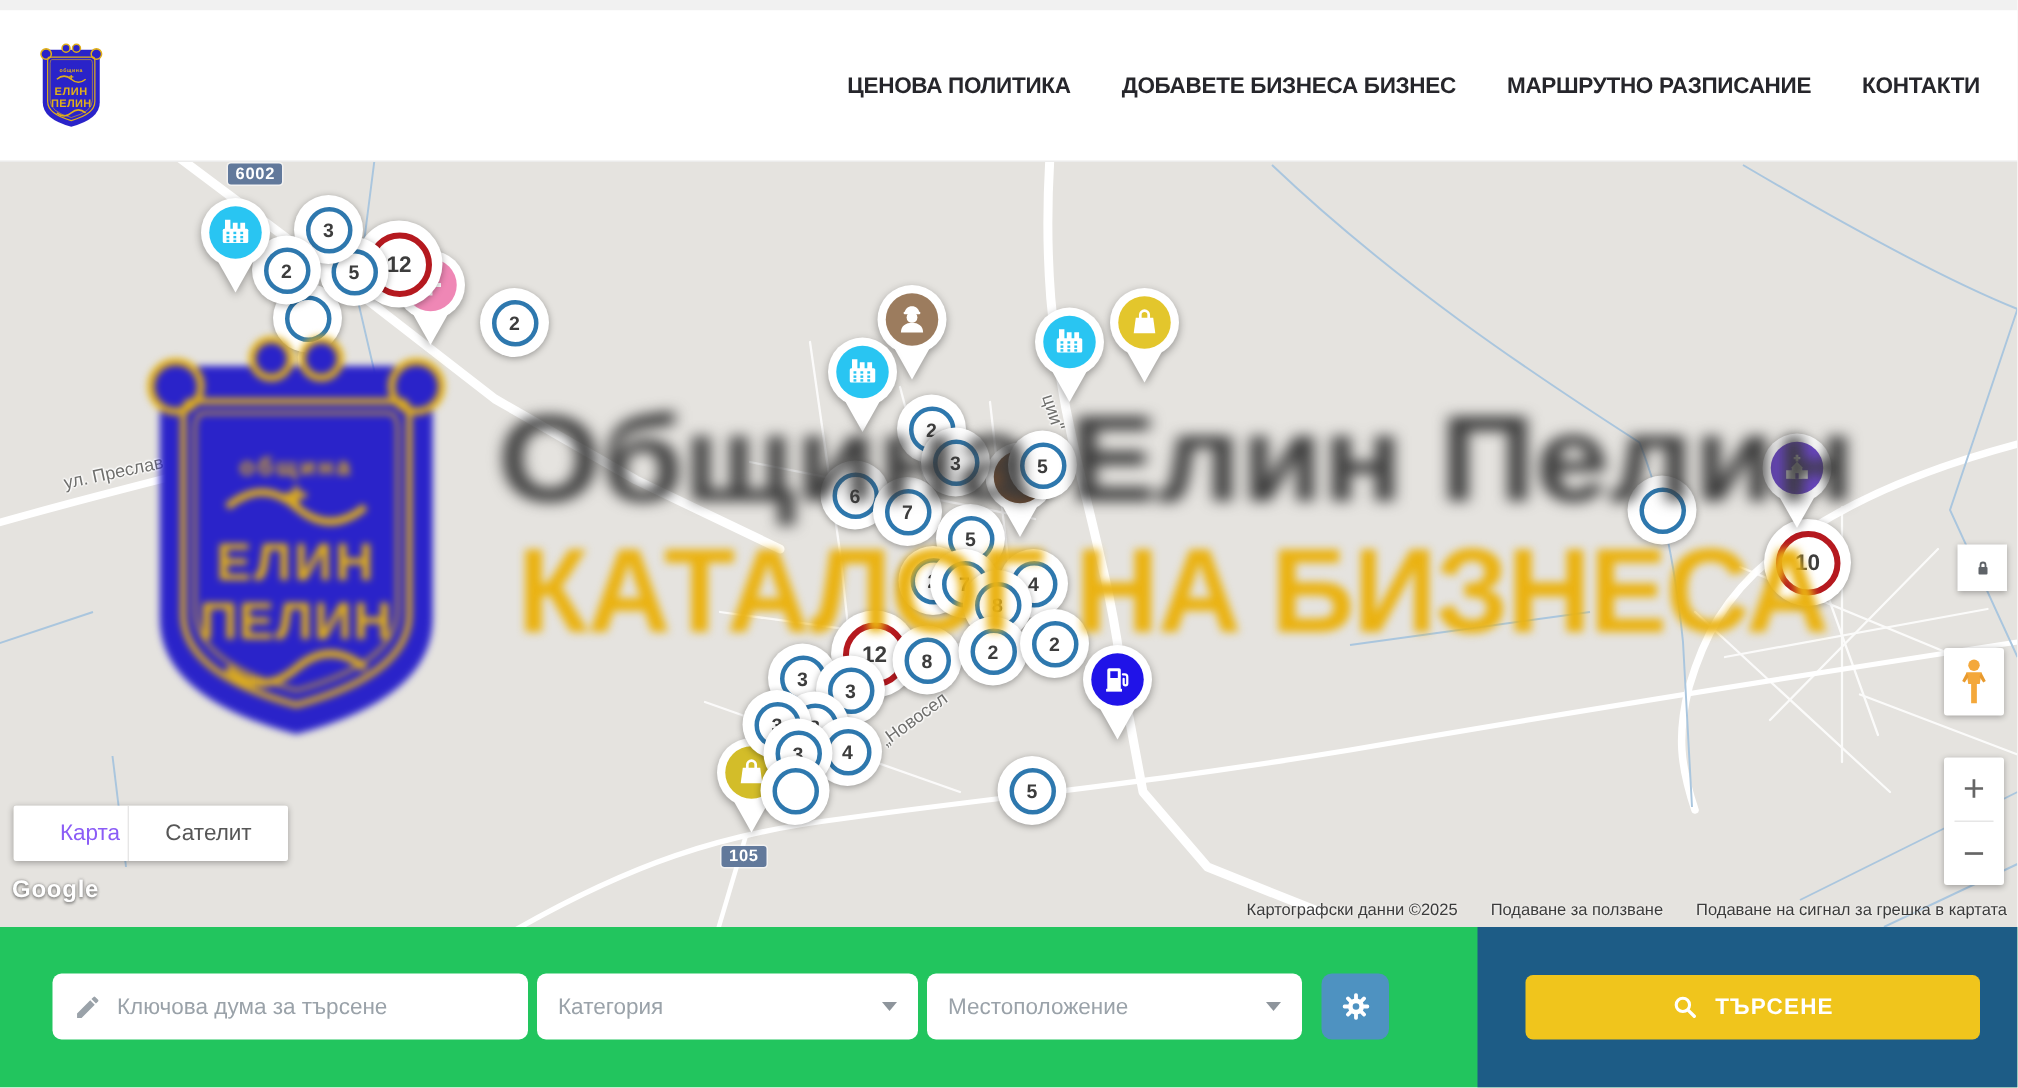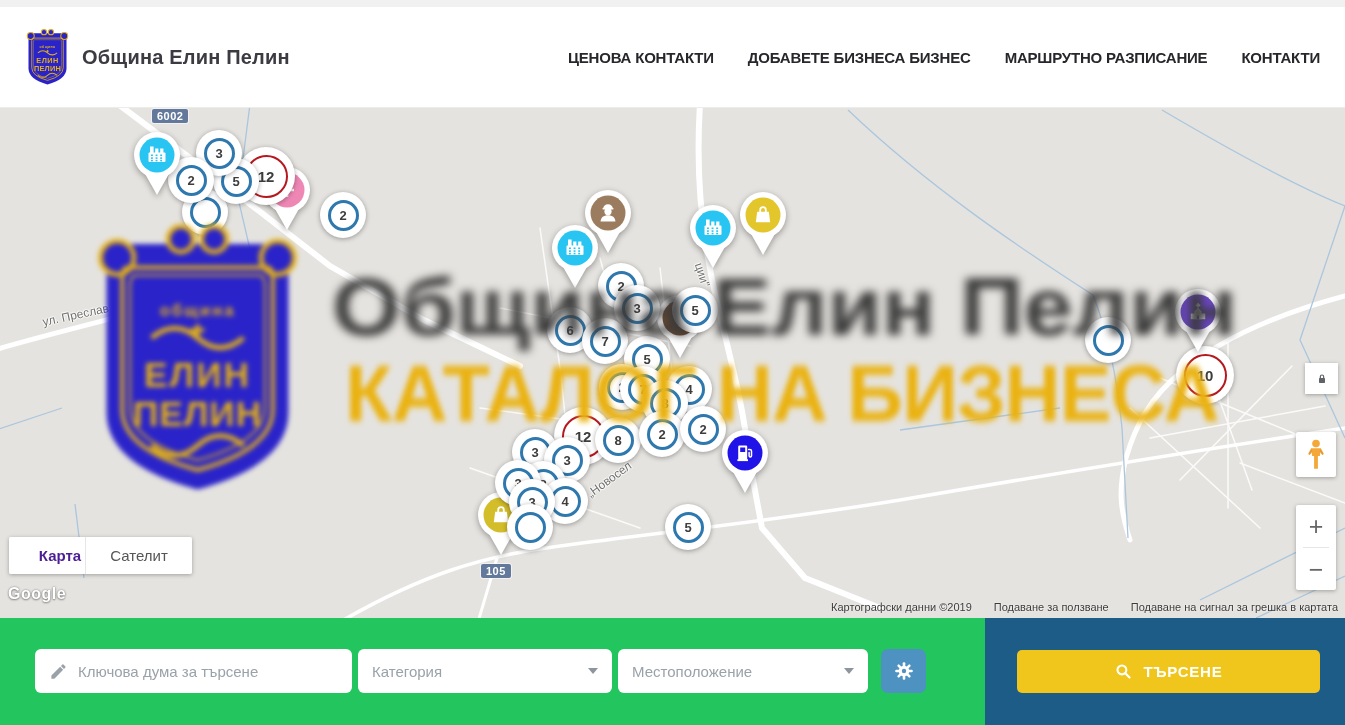--- a/index.html
+++ b/index.html
@@ -20,35 +20,35 @@
   .map { position:relative; width:1345px; height:510px; background:#e5e3df; overflow:hidden; cursor:default; }
   .roads { position:absolute; left:0; top:0; }
   .road-badge { position:absolute; background:#62799b; color:#fff; font-size:11px; font-weight:700; padding:1px 5px 1px; border-radius:2px; box-shadow:0 0 0 1px rgba(255,255,255,.55); letter-spacing:.5px; }
   .street-label { position:absolute; color:#70706e; font-size:12px; white-space:nowrap; text-shadow:-1px 0 1px #fff,1px 0 1px #fff,0 1px 1px #fff,0 -1px 1px #fff; }
 
   .cluster { position:absolute; background:#fff; border-radius:50%; box-shadow:0 1px 5px rgba(0,0,0,.35); display:flex; align-items:center; justify-content:center; cursor:pointer; }
   .cluster.s { width:46px; height:46px; }
   .cluster.l { width:58px; height:58px; }
   .cluster .ring { border-radius:50%; background:#fff; display:flex; align-items:center; justify-content:center; font-weight:600; color:#3d3d3d; }
   .cluster.s .ring { width:31px; height:31px; border:3px solid #2e78ae; font-size:13px; }
-  .cluster.l .ring { width:43px; height:43px; border:2px solid #c4b5fd; font-size:15px; }
+  .cluster.l .ring { width:43px; height:43px; border:4px solid #c4b5fd; font-size:15px; }
   .cluster.red .ring { border-color:#b5191f; }
 
   .pin { position:absolute; cursor:pointer; }
   .pin svg { filter:drop-shadow(0 2px 3px rgba(0,0,0,.35)); }
 
   
   .wm-crest { position:absolute; left:85px; top:110px; width:225px; height:280px; filter:blur(2.5px); pointer-events:none; }
   .wm-line1 { position:absolute; left:332px; top:152px; font-size:82px; font-weight:700; color:#3a3a3a; white-space:nowrap; filter:blur(4.5px); transform:scaleX(1.08); transform-origin:left center; pointer-events:none; }
   .wm-line2 { position:absolute; left:345px; top:240px; font-size:80px; font-weight:700; color:#eab211; white-space:nowrap; letter-spacing:-1px; filter:blur(3px); transform:scaleX(0.97); transform-origin:left center; pointer-events:none; }
 
   
   .maptype { position:absolute; left:9px; top:429px; display:flex; border-radius:2px; box-shadow:0 1px 4px rgba(0,0,0,.3); overflow:hidden; }
   .maptype .mt { background:#fff; height:37px; display:flex; align-items:center; justify-content:center; font-size:15px; cursor:pointer; }
-  .maptype .mt.map { width:76px; font-weight:700; color:#4c1d95;padding-left:26px; }
+  .maptype .mt.map { width:76px; font-weight:400; color:#8b5cf6;padding-left:26px; }
   .maptype .mt.sat { width:107px; color:#565656; border-left:1px solid #e6e6e6; }
 
   .google-logo { position:absolute; left:8px; top:477px; font-size:16px; font-weight:700; color:#fff; letter-spacing:.5px; text-shadow:0 0 2px rgba(60,60,60,.6),0 1px 2px rgba(60,60,60,.45); }
 
   .attribution { position:absolute; right:7px; bottom:5px; display:flex; gap:22px; font-size:11px; color:#3b3b3b; text-shadow:0 0 2px #fff; }
   .attribution span { cursor:default; }
   .attribution a { color:#3b3b3b; text-decoration:none; cursor:pointer; }
 
   .ctl-lock { position:absolute; left:1305px; top:255px; width:33px; height:31px; background:#fff; box-shadow:0 1px 4px rgba(0,0,0,.3); display:flex; align-items:center; justify-content:center; cursor:pointer; }
   .ctl-pegman { position:absolute; left:1296px; top:324px; width:40px; height:45px; background:#fff; border-radius:2px; box-shadow:0 1px 4px rgba(0,0,0,.3); display:flex; align-items:center; justify-content:center; cursor:grab; }
@@ -91,25 +91,24 @@
         <path d="M44,50 L186,50 Q192,50 192,62 L192,195 Q192,236 115,257 Q38,236 38,195 L38,62 Q38,50 44,50 Z" fill="none" stroke="#e0af1a" stroke-width="4"></path>
         <path d="M52,58 L178,58 Q184,58 184,70 L184,192 Q184,228 115,247 Q46,228 46,192 L46,70 Q46,58 52,58 Z" fill="none" stroke="#e0af1a" stroke-width="2"></path>
         <text x="115" y="100" text-anchor="middle" font-size="17" font-weight="700" fill="#e0af1a" letter-spacing="2">община</text>
         <path d="M68,122 q24,-20 47,0 q23,20 47,0" fill="none" stroke="#e0af1a" stroke-width="5"></path>
         <path d="M115,108 v14 M108,114 h14" stroke="#e0af1a" stroke-width="4"></path>
         <text x="115" y="172" text-anchor="middle" font-size="36" font-weight="700" fill="#e0af1a" letter-spacing="2">ЕЛИН</text>
         <text x="115" y="212" text-anchor="middle" font-size="36" font-weight="700" fill="#e0af1a" letter-spacing="1">ПЕЛИН</text>
         <path d="M68,232 q24,20 47,0 q23,-20 47,0" fill="none" stroke="#e0af1a" stroke-width="5"></path>
       </svg>
       <div class="brand-text">
-        <div class="t1">Община Елин Пелин</div>
       </div>
     </div>
     <nav>
-        <a class="nav-link">ЦЕНОВА КОНТАКТИ</a>
+        <a class="nav-link">ЦЕНОВА ПОЛИТИКА</a>
         <a class="nav-link">ДОБАВЕТЕ БИЗНЕСА БИЗНЕС</a>
         <a class="nav-link">МАРШРУТНО РАЗПИСАНИЕ</a>
         <a class="nav-link">КОНТАКТИ</a>
       </nav>
   </header>
 
   <div class="map">
 
     <svg class="roads" width="1345" height="510" viewBox="0 0 1345 510">
       <g stroke="#ffffff" fill="none" stroke-linecap="round" stroke-linejoin="round">
@@ -391,21 +390,21 @@
     <div class="wm-line2">КАТАЛОГ НА БИЗНЕСА</div>
 
     <div class="maptype">
       <div class="mt map">Карта</div>
       <div class="mt sat">Сателит</div>
     </div>
 
     <div class="google-logo">Google</div>
 
     <div class="attribution" id="attribution">
-        <span>Картографски данни ©2019</span>
+        <span>Картографски данни ©2025</span>
         <a>Подаване за ползване</a>
         <a>Подаване на сигнал за грешка в картата</a>
       </div>
 
     <div class="ctl-lock">
       <svg width="16" height="16" viewBox="0 0 24 24">
         <path d="M9.5 11V8.5a2.5 2.5 0 0 1 5 0V11" fill="none" stroke="#5f6368" stroke-width="1.8"></path>
         <rect x="7.5" y="10.5" width="9" height="7.5" rx="1" fill="#5f6368"></rect>
       </svg>
     </div>

